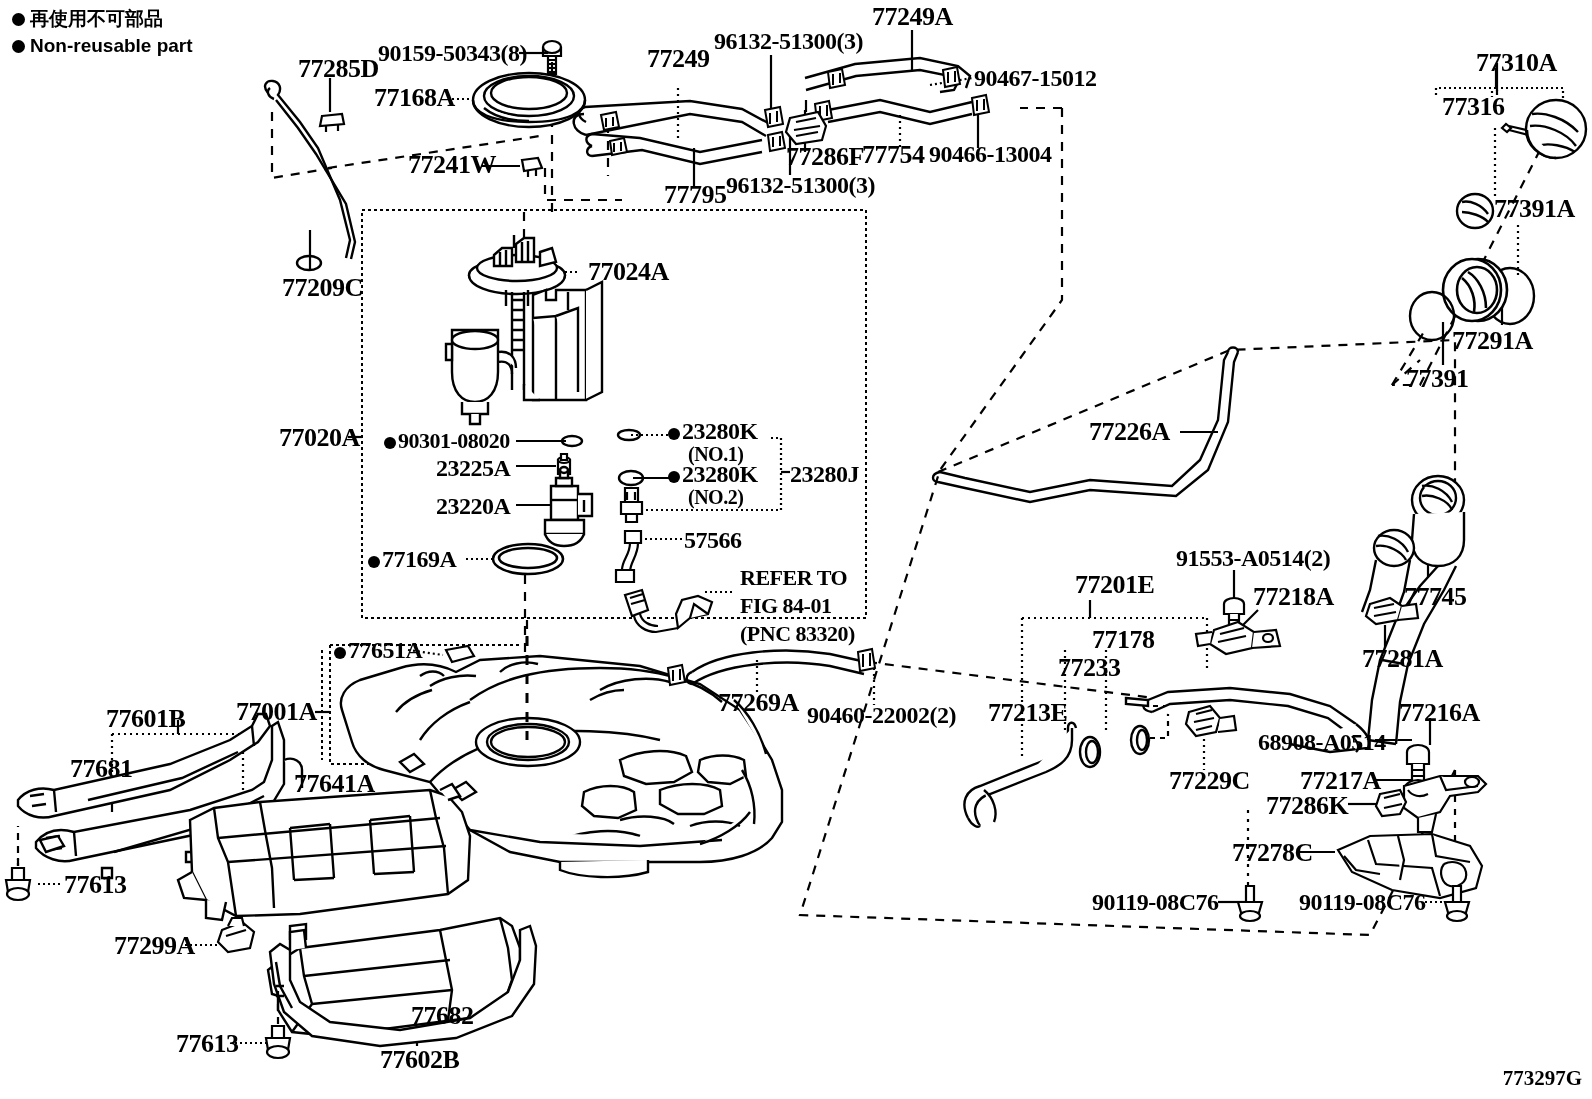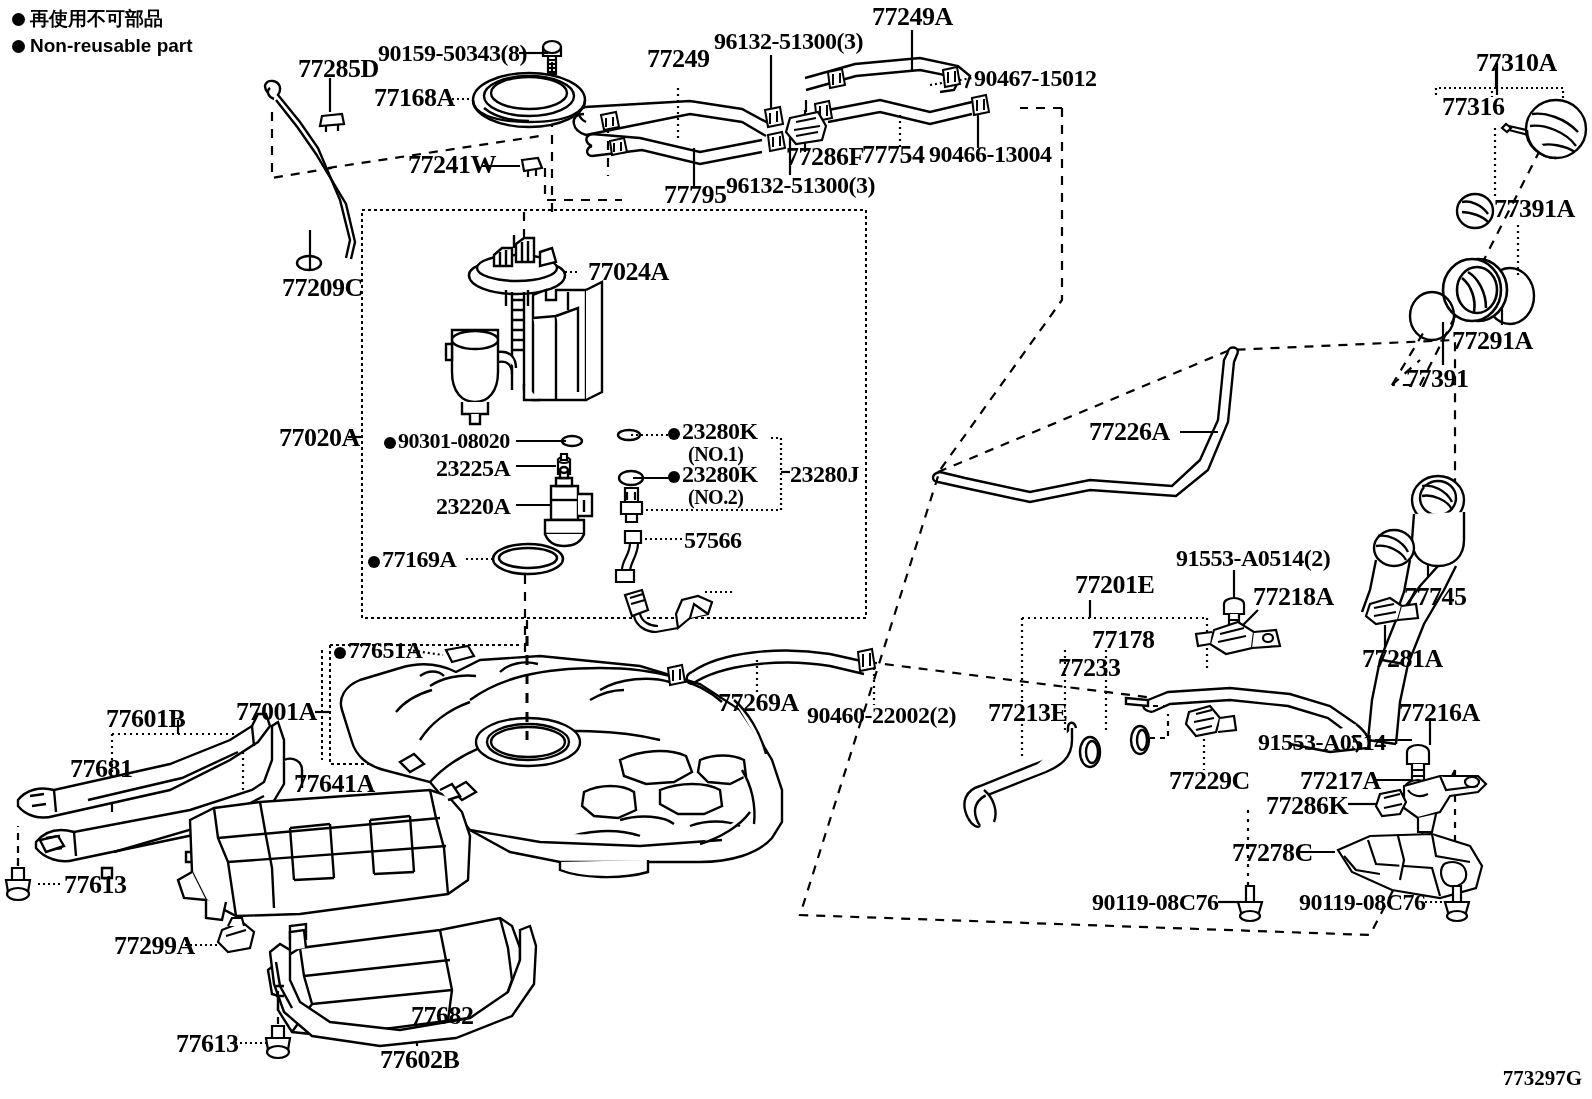--- a/index.html
+++ b/index.html
@@ -781,20 +781,25 @@
   <div class="lbl sub" style="left:688px;top:487px;font-weight:bold;">(NO.2)</div>
 
   <div class="lbl s24" style="left:790px;top:462px;">23280J</div>
 
   <div class="lbl s24" style="left:684px;top:528px;">57566</div>
 
   <div class="lbl s24" style="left:368px;top:547px;">
     <span class="bullet sm"></span><span>77169A</span>
   </div>
 
+  <div class="lbl s22" style="left:740px;top:564px;line-height:1.28;">
+    <div>REFER TO</div>
+    <div>FIG 84-01</div>
+    <div>(PNC 83320)</div>
+  </div>
 
   <div class="lbl s26" style="left:1089px;top:419px;">77226A</div>
 
   <div class="lbl s24" style="left:334px;top:638px;">
     <span class="bullet sm"></span><span>77651A</span>
   </div>
 
   <div class="lbl s26" style="left:236px;top:699px;">77001A</div>
 
   <div class="lbl s26" style="left:106px;top:706px;">77601B</div>
@@ -830,21 +835,21 @@
   <div class="lbl s24" style="left:1176px;top:546px;">91553-A0514(2)</div>
 
   <div class="lbl s26" style="left:1253px;top:584px;">77218A</div>
 
   <div class="lbl s26" style="left:1404px;top:584px;">77745</div>
 
   <div class="lbl s26" style="left:1362px;top:646px;">77281A</div>
 
   <div class="lbl s26" style="left:1399px;top:700px;">77216A</div>
 
-  <div class="lbl s24" style="left:1258px;top:730px;">91553-A0514</div>
+  <div class="lbl s24" style="left:1258px;top:730px;">68908-A0514</div>
 
   <div class="lbl s26" style="left:1300px;top:768px;">77217A</div>
 
   <div class="lbl s26" style="left:1266px;top:793px;">77286K</div>
 
   <div class="lbl s26" style="left:1232px;top:840px;">77278C</div>
 
   <div class="lbl s24" style="left:1092px;top:890px;">90119-08C76</div>
 
   <div class="lbl s24" style="left:1299px;top:890px;">90119-08C76</div>

